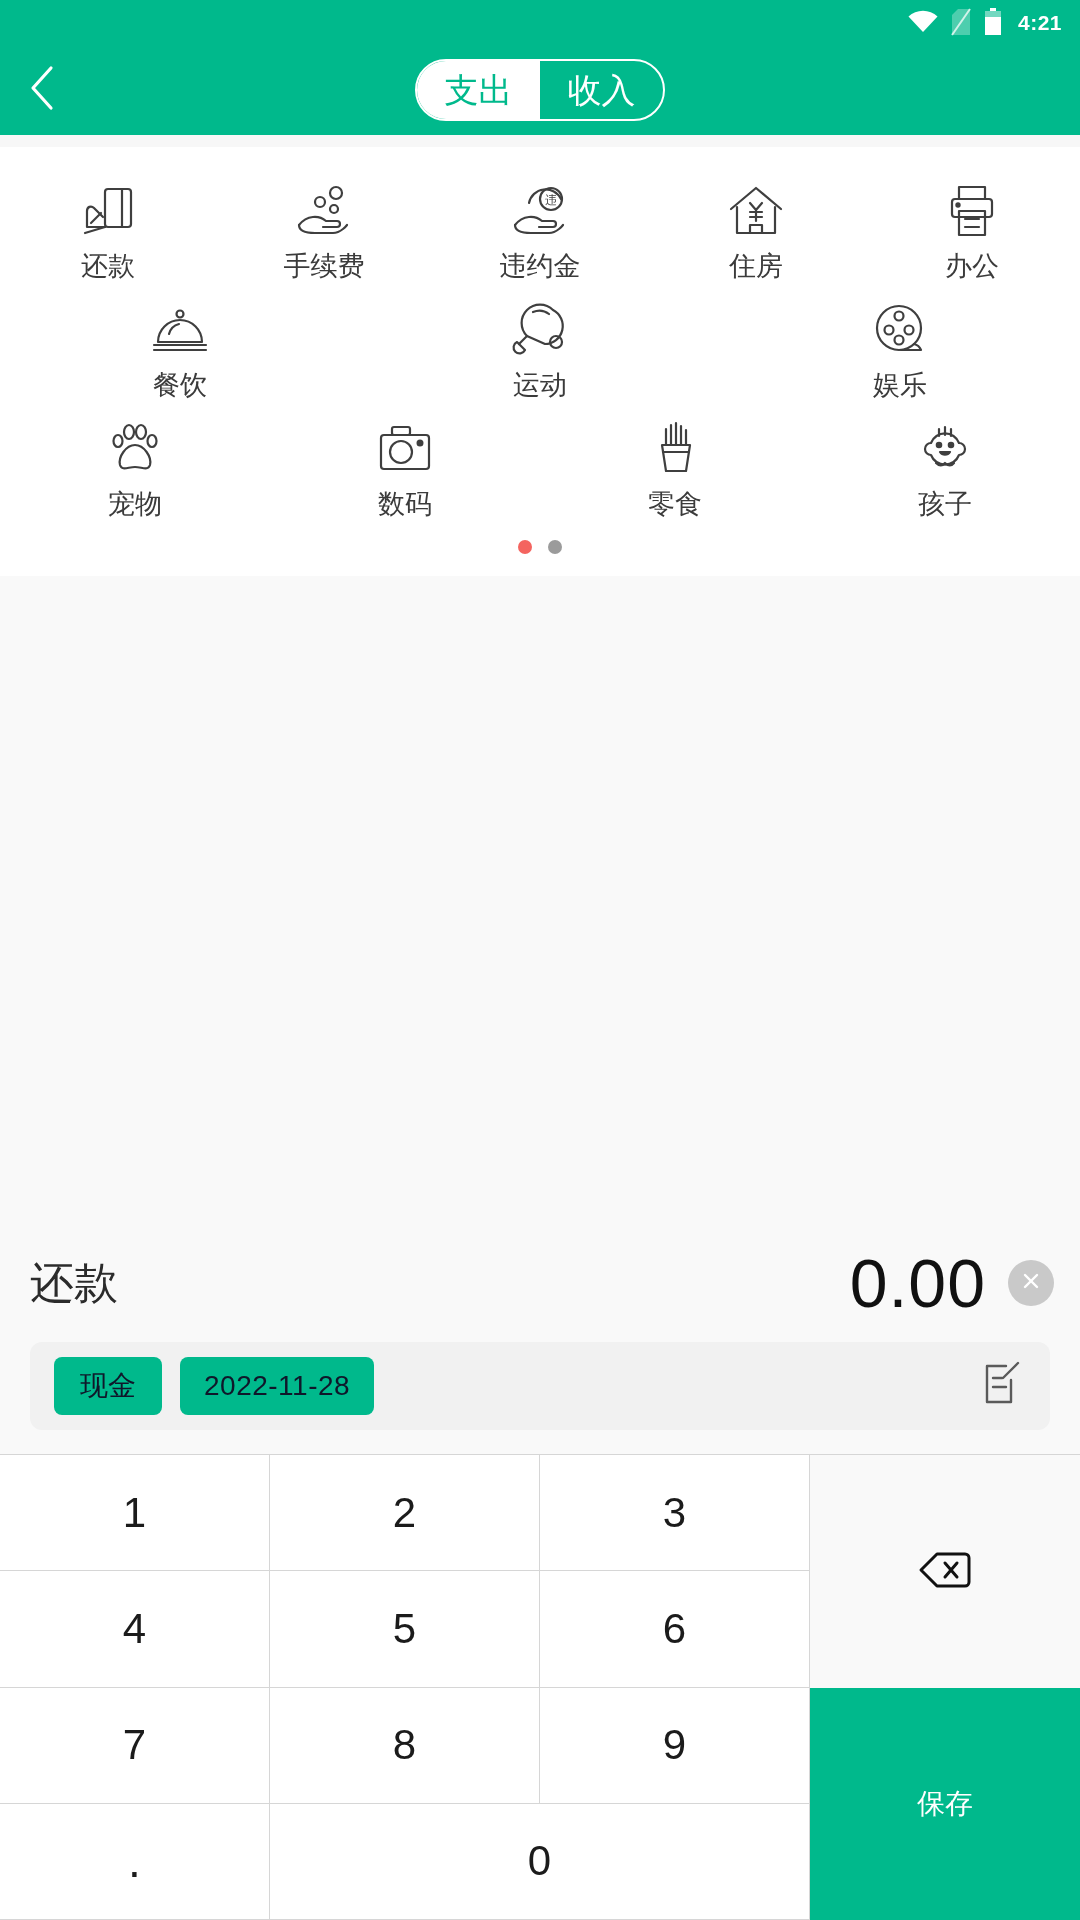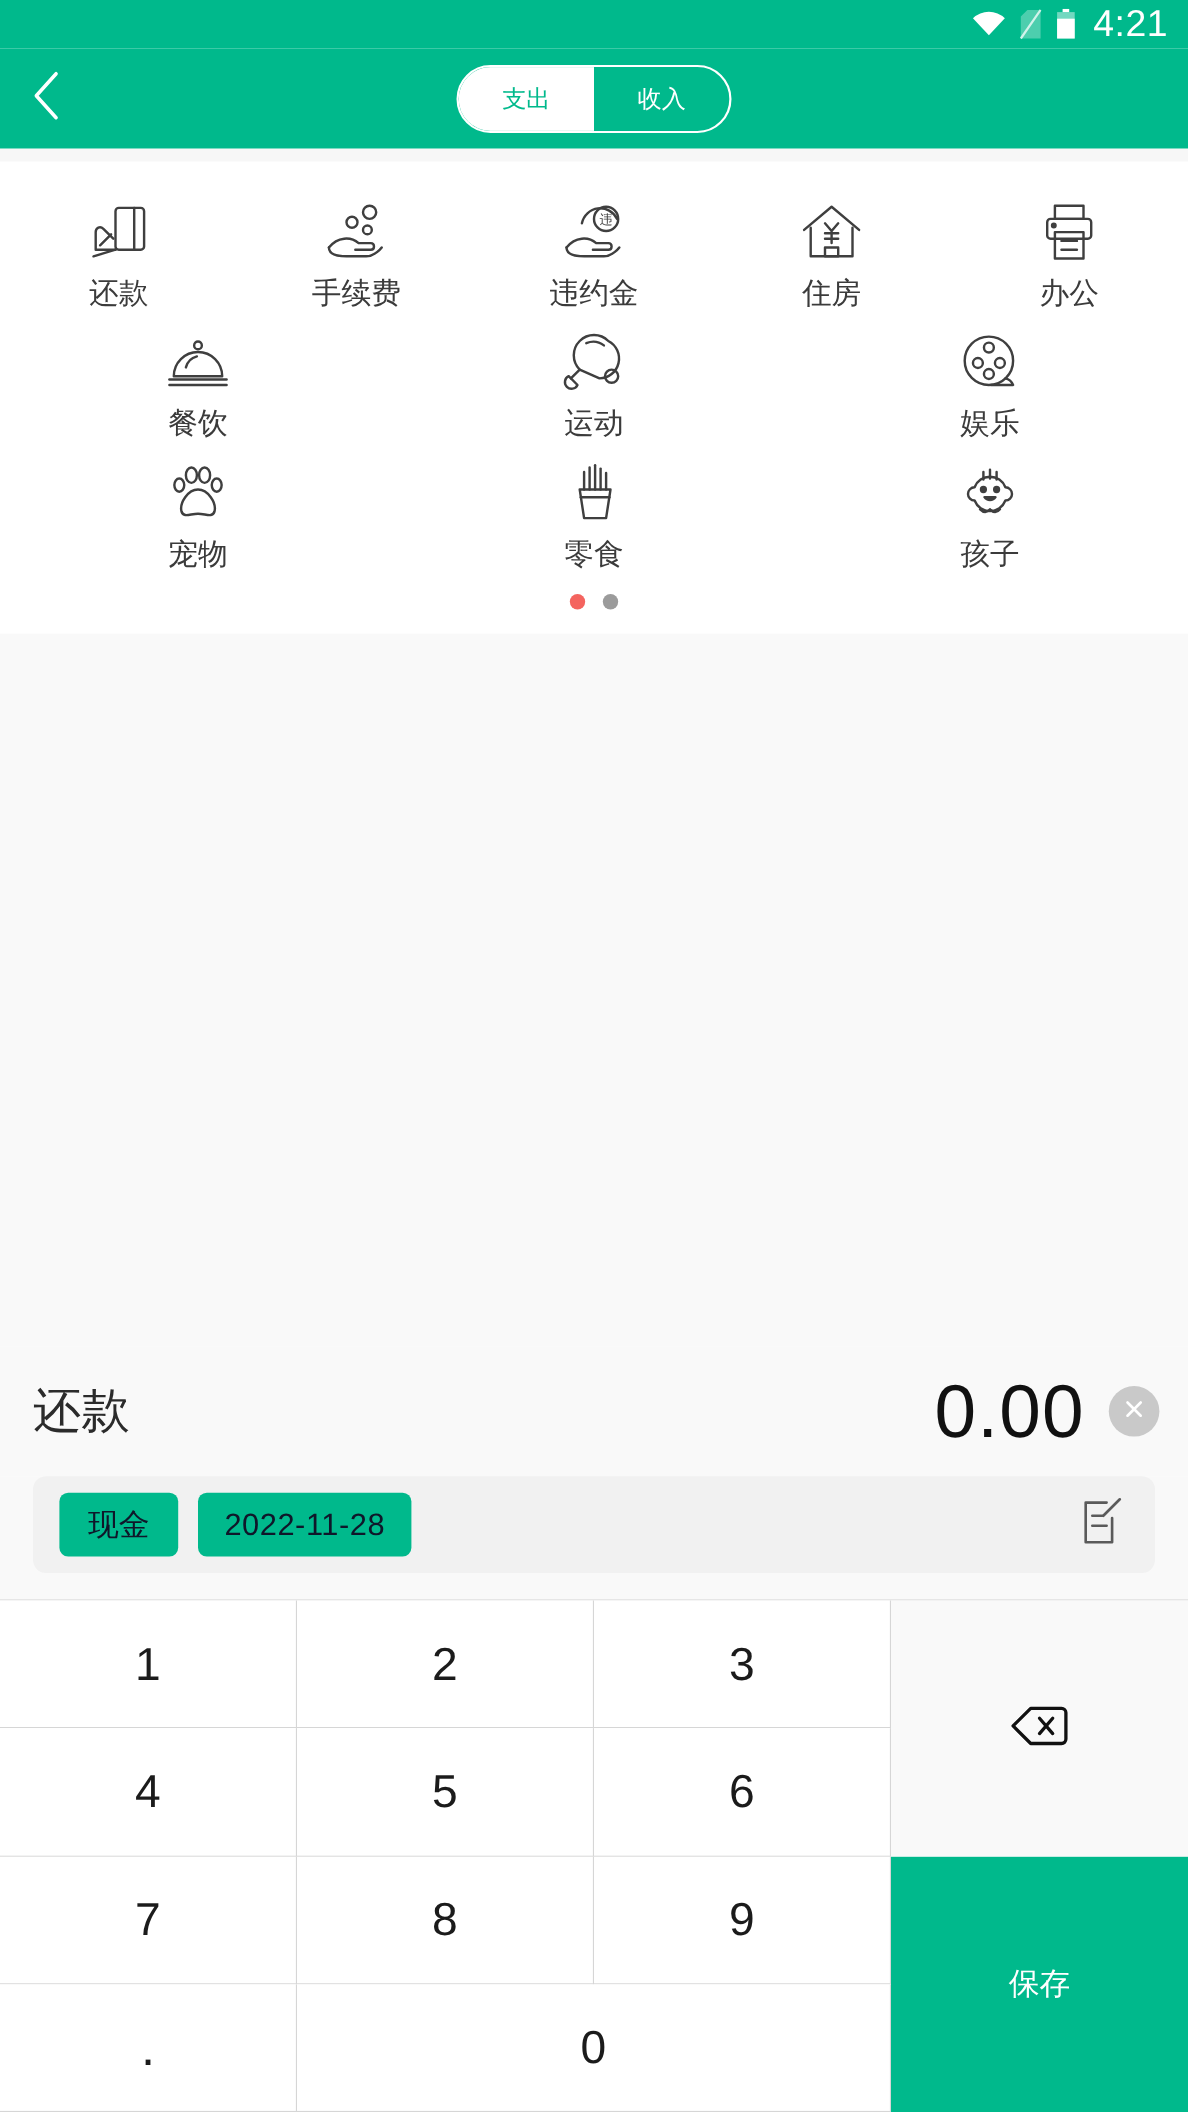--- a/index.html
+++ b/index.html
@@ -12,21 +12,21 @@
   .screen { position:relative; width:1080px; height:1920px; display:flex; flex-direction:column; }
 
   
   .statusbar {
     height:44px; background:#00b98c;
     display:flex; align-items:center; justify-content:flex-end;
     padding-right:18px; gap:13px;
   }
   .sb-icon { display:flex; align-items:center; }
   .sb-time {
-    color:#ffffff; font-size:34px; font-weight:400;
+    color:#ffffff; font-size:21px; font-weight:700;
     letter-spacing:.5px; line-height:1; padding-left:3px;
   }
 
   
   .appbar {
     height:91px; background:#00b98c;
     display:flex; align-items:center; position:relative;
   }
   .back-btn {
     width:86px; height:91px;
@@ -34,21 +34,21 @@
   }
   .seg {
     position:absolute; left:50%; top:50%;
     transform:translate(-50%,-50%);
     width:250px; height:62px;
     border:2px solid #ffffff; border-radius:31px;
     display:flex; overflow:hidden;
   }
   .seg-btn {
     flex:1; display:flex; align-items:center; justify-content:center;
-    font-size:22px; line-height:1;
+    font-size:34px; line-height:1;
   }
   .seg-btn.active { background:#ffffff; color:#00b98c; }
   .seg-btn.inactive { background:transparent; color:#ffffff; }
 
   
   .cat-gap { height:12px; background:#f7f7f7; }
   .cat-panel {
     background:#ffffff; padding-top:22px; padding-bottom:6px;
   }
   .cat-row { display:flex; }
@@ -291,20 +291,31 @@
             <ellipse cx="37" cy="13" rx="5" ry="7"></ellipse>
             <ellipse cx="48" cy="22" rx="4.5" ry="6"></ellipse>
             <path d="M31 26 C22 26 14 38 16 46 C18 52 24 48 31 48 C38 48 44 52 46 46 C48 38 40 26 31 26 Z"></path>
           </svg>
         </span>
         <span class="cat-label">宠物</span>
       </div>
       <div class="cat-cell">
         <span class="cat-ico">
           <svg width="62" height="60" viewBox="0 0 62 60" fill="none" stroke="#3f3f3f" stroke-width="2.2" stroke-linecap="round" stroke-linejoin="round">
+            <rect x="18" y="8" width="18" height="8" rx="2"></rect>
+            <rect x="7" y="16" width="48" height="34" rx="3"></rect>
+            <circle cx="27" cy="33" r="11"></circle>
+            <circle cx="46" cy="24" r="2.4" fill="#3f3f3f"></circle>
+          </svg>
+        </span>
+        <span class="cat-label">数码</span>
+      </div>
+      <div class="cat-cell">
+        <span class="cat-ico">
+          <svg width="62" height="60" viewBox="0 0 62 60" fill="none" stroke="#3f3f3f" stroke-width="2.2" stroke-linecap="round" stroke-linejoin="round">
             <line x1="22" y1="10" x2="22" y2="26"></line>
             <line x1="27" y1="6" x2="27" y2="26"></line>
             <line x1="32" y1="4" x2="32" y2="26"></line>
             <line x1="37" y1="7" x2="37" y2="26"></line>
             <line x1="42" y1="11" x2="42" y2="26"></line>
             <path d="M18 26 L46 26 L42 52 L22 52 Z"></path>
             <line x1="19" y1="33" x2="45" y2="33"></line>
           </svg>
         </span>
         <span class="cat-label">零食</span>

